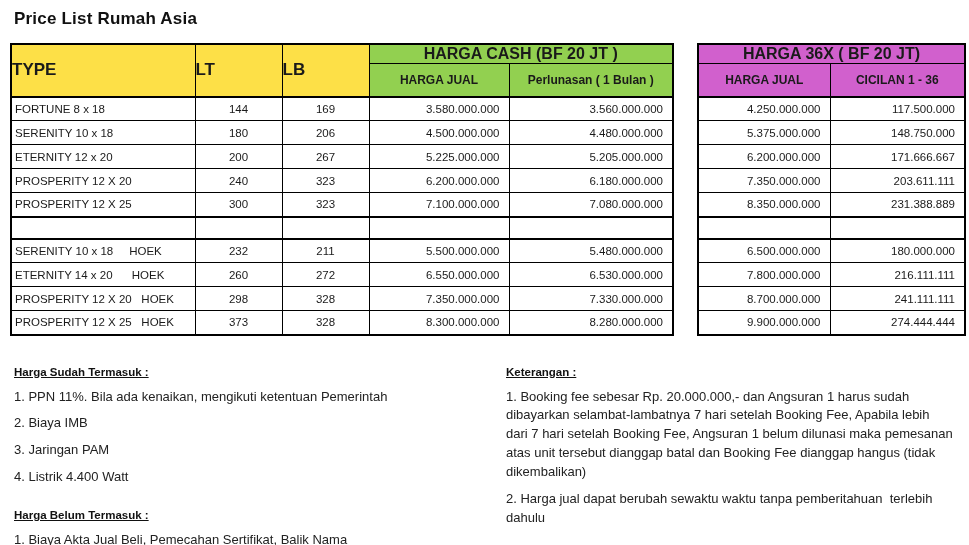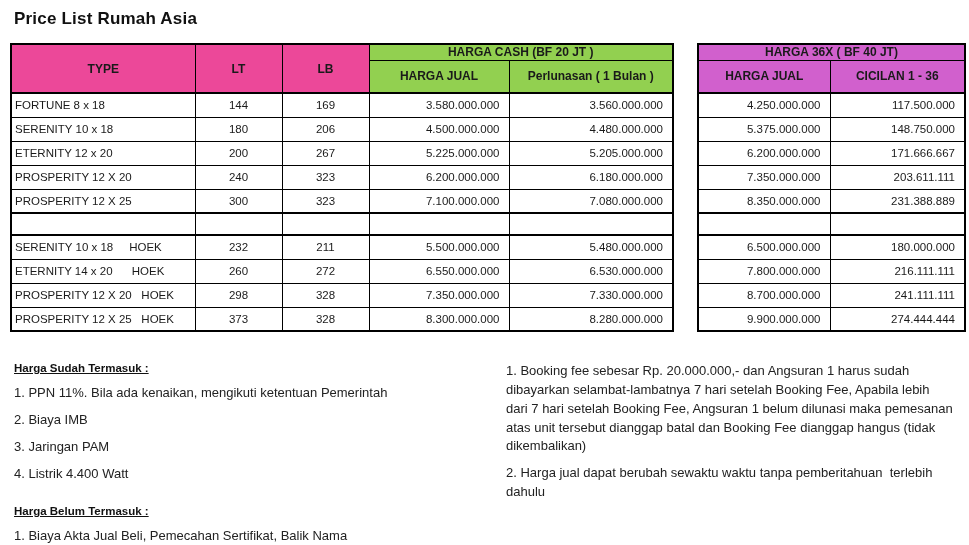--- a/index.html
+++ b/index.html
@@ -32,23 +32,23 @@
     table-layout: fixed;
     border: 2px solid #000;
     font-size: 11.5px;
   }
   th, td {
     border: 1px solid #000;
     padding: 0 3px;
     overflow: hidden;
     vertical-align: middle;
   }
-  .group-hdr th { height: 16px; font-size: 12px; font-weight: bold; text-align: center; padding: 0; }
+  .group-hdr th { height: 16px; font-size: 16px; font-weight: bold; text-align: center; padding: 0; }
   .sub-hdr th  { height: 33px; font-size: 12px; font-weight: bold; text-align: center; border-bottom: 2px solid #000; }
-  th.merged    { background: #ec4899; font-size: 12px; font-weight: bold; text-align: center; border-bottom: 2px solid #000; }
+  th.merged    { background: #fde047; font-size: 17px; font-weight: bold; text-align: left; border-bottom: 2px solid #000; }
 
   .cash-bg { background: var(--cash-header, #92d050); }
   .inst-bg { background: var(--installment-header, #d160cd); }
 
   tbody td { height: 24px; background: #ffffff; }
   .col-type  { text-align: left; white-space: pre; }
   .col-num   { text-align: center; }
   .col-price { text-align: right; padding-right: 9px; }
 
   tr.spacer-row td { height: 22px; border-top: 2px solid #000; border-bottom: 2px solid #000; }
@@ -178,21 +178,21 @@
       </tbody>
     </table>
 
     <table>
       <colgroup>
         <col style="width:132px">
           <col style="width:135px">
       </colgroup>
       <thead>
         <tr class="group-hdr">
-          <th class="inst-bg" colspan="2">HARGA 36X ( BF 40 JT)</th>
+          <th class="inst-bg" colspan="2">HARGA 36X ( BF 20 JT)</th>
         </tr>
         <tr class="sub-hdr">
           <th class="inst-bg">HARGA JUAL</th>
           <th class="inst-bg">CICILAN 1 - 36</th>
         </tr>
       </thead>
       <tbody>
         <tr>
           <td class="col-price">4.250.000.000</td>
           <td class="col-price">117.500.000</td>
@@ -248,19 +248,20 @@
       </div>
       <div class="note-block">
         <div class="note-heading">Harga Belum Termasuk :</div>
         <div class="note-item">1. Biaya Akta Jual Beli, Pemecahan Sertifikat, Balik Nama</div>
         <div class="note-item">2. BPHTB</div>
 
       </div>
     </div>
     <div class="notes-right">
       <div class="note-block">
+        <div class="note-heading">Keterangan :</div>
         <div class="note-item">1. Booking fee sebesar Rp. 20.000.000,- dan Angsuran 1 harus sudah dibayarkan selambat-lambatnya 7 hari setelah Booking Fee, Apabila lebih dari 7 hari setelah Booking Fee, Angsuran 1 belum dilunasi maka pemesanan atas unit tersebut dianggap batal dan Booking Fee dianggap hangus (tidak dikembalikan)</div>
         <div class="note-item">2. Harga jual dapat berubah sewaktu waktu tanpa pemberitahuan  terlebih dahulu</div>
       </div>
     </div>
   </div>
 
 </div>
 
 </body></html>

